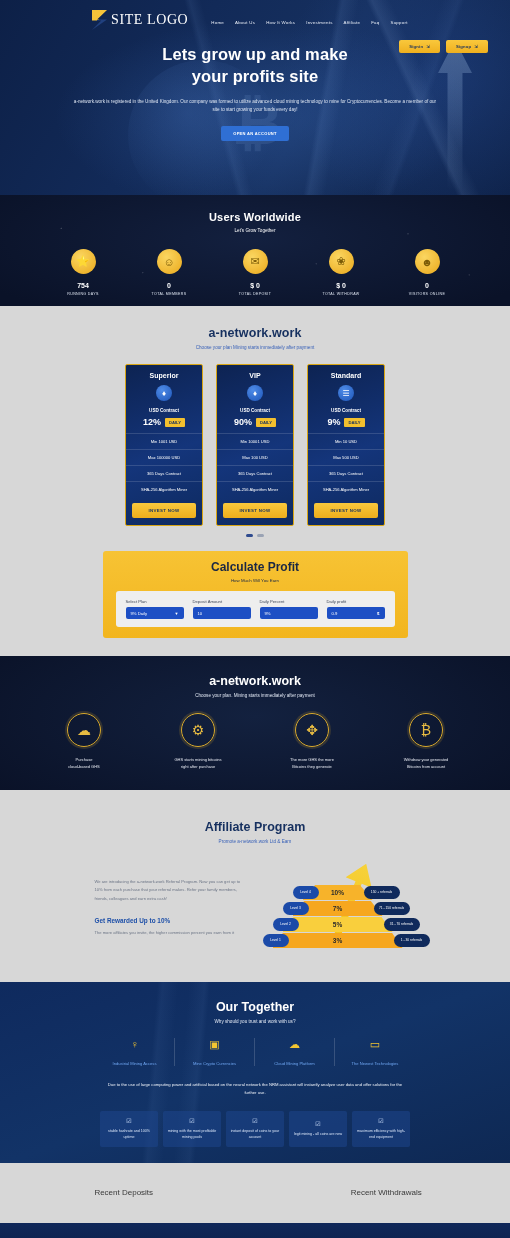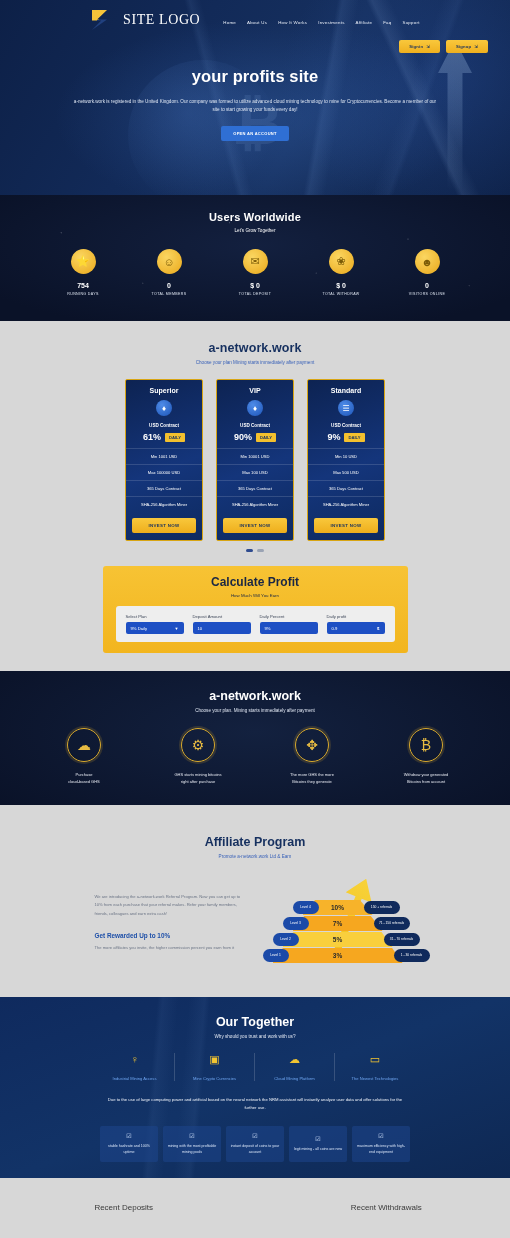--- a/index.html
+++ b/index.html
@@ -36,21 +36,21 @@
   .hero-arrow{
     position:absolute; right:38px; top:40px; width:34px; height:150px;
     background:linear-gradient(to top, rgba(160,195,245,.0), rgba(185,215,250,.30));
     clip-path:polygon(28% 100%, 72% 100%, 72% 22%, 100% 22%, 50% 0, 0 22%, 28% 22%);
   }
   .hero-btc{
     position:absolute; left:232px; top:92px; font-size:62px; line-height:1;
     color:rgba(140,175,230,.13); font-weight:bold;
   }
   .topbar{ position:relative; display:flex; align-items:center; padding:10px 22px 0 92px; }
-  .logo{ display:flex; align-items:center; gap:16px;text-align:right; }
+  .logo{ display:flex; align-items:center; gap:4px;text-align:right; }
   .logo-mark{
     width:15px; height:20px;
     background:linear-gradient(150deg,#f5c43a 0%,#f5c43a 46%,#20407e 47%,#20407e 100%);
     clip-path:polygon(0 0, 100% 0, 34% 48%, 100% 48%, 0 100%, 62% 52%, 0 52%);
   }
   .logo-text{ font-family:"Liberation Serif", serif; font-size:14px; letter-spacing:.6px; color:#fff; }
   .nav{ display:flex; gap:11px; margin-left:23px; padding-top:4px; }
   .nav a{ font-size:4.4px; color:#e9eef7; text-decoration:none; letter-spacing:.25px; white-space:nowrap;}
   .auth{ position:absolute; right:22px; top:40px; display:flex; gap:6px; }
   .auth button{
@@ -61,21 +61,21 @@
   .hero-body{ position:relative; text-align:center; padding:14px 70px 0; }
   .hero-title{ font-size:16.5px; font-weight:bold; line-height:1.32; letter-spacing:.1px;}
   .hero-sub{ font-size:4.6px; line-height:1.85; margin-top:10px; color:#dde5f2; }
   .hero-cta{
     margin-top:11px; background:#2f6fd4; color:#fff; border:none;
     font-size:4px; font-weight:bold; padding:5px 12px; border-radius:2px; cursor:pointer; letter-spacing:.3px;
   }
 
   
   .stats{
-    position:relative; height:126px; text-align:center; padding-top:16px;
+    position:relative; height:111px; text-align:center; padding-top:16px;
     background:radial-gradient(ellipse 420px 120px at 50% 40%, #13203f, #0a1228 75%);
     overflow:hidden;
   }
   .stats:before{
     content:""; position:absolute; inset:0;
     background-image:
       radial-gradient(1px 1px at 12% 30%, rgba(255,255,255,.30), transparent),
       radial-gradient(1px 1px at 28% 70%, rgba(255,255,255,.22), transparent),
       radial-gradient(1px 1px at 45% 22%, rgba(255,255,255,.25), transparent),
       radial-gradient(1px 1px at 62% 62%, rgba(255,255,255,.20), transparent),
@@ -264,21 +264,21 @@
         </button>
         <button>
           <span>Signup</span>
           <span>⇲</span>
         </button>
       </div>
     </div>
 
     <div class="hero-body">
       <h1 class="hero-title">
-        <br>
+        <span>Lets grow up and make</span><br>
         <span>your profits site</span>
       </h1>
       <p class="hero-sub">a-network.work is registered in the United Kingdom. Our company was formed to utilize advanced cloud mining technology to mine for Cryptocurrencies. Become a member of our site to start growing your funds every day!</p>
       <button class="hero-cta">OPEN AN ACCOUNT</button>
     </div>
   </section>
 
   <section class="stats">
     <h2 class="sec-title">Users Worldwide</h2>
     <div class="sec-sub">Let's Grow Together</div>
@@ -314,21 +314,21 @@
   <section class="plans">
     <div class="t">a-network.work</div>
     <div class="s">Choose your plan Mining starts immediately after payment</div>
     <div class="plan-row">
 
       <div class="plan">
         <div class="pname">Superior</div>
         <div class="pic">♦</div>
         <div class="contract">USD Contract</div>
         <div class="pctline">
-          <span class="pct">61%</span>
+          <span class="pct">12%</span>
           <span class="daily">DAILY</span>
         </div>
         <ul>
           <li>Min 1001 USD</li>
           <li>Max 100000 USD</li>
           <li>365 Days Contract</li>
           <li>SHA-256 Algorithm Miner</li>
         </ul>
         <button class="invest">INVEST NOW</button>
       </div>

